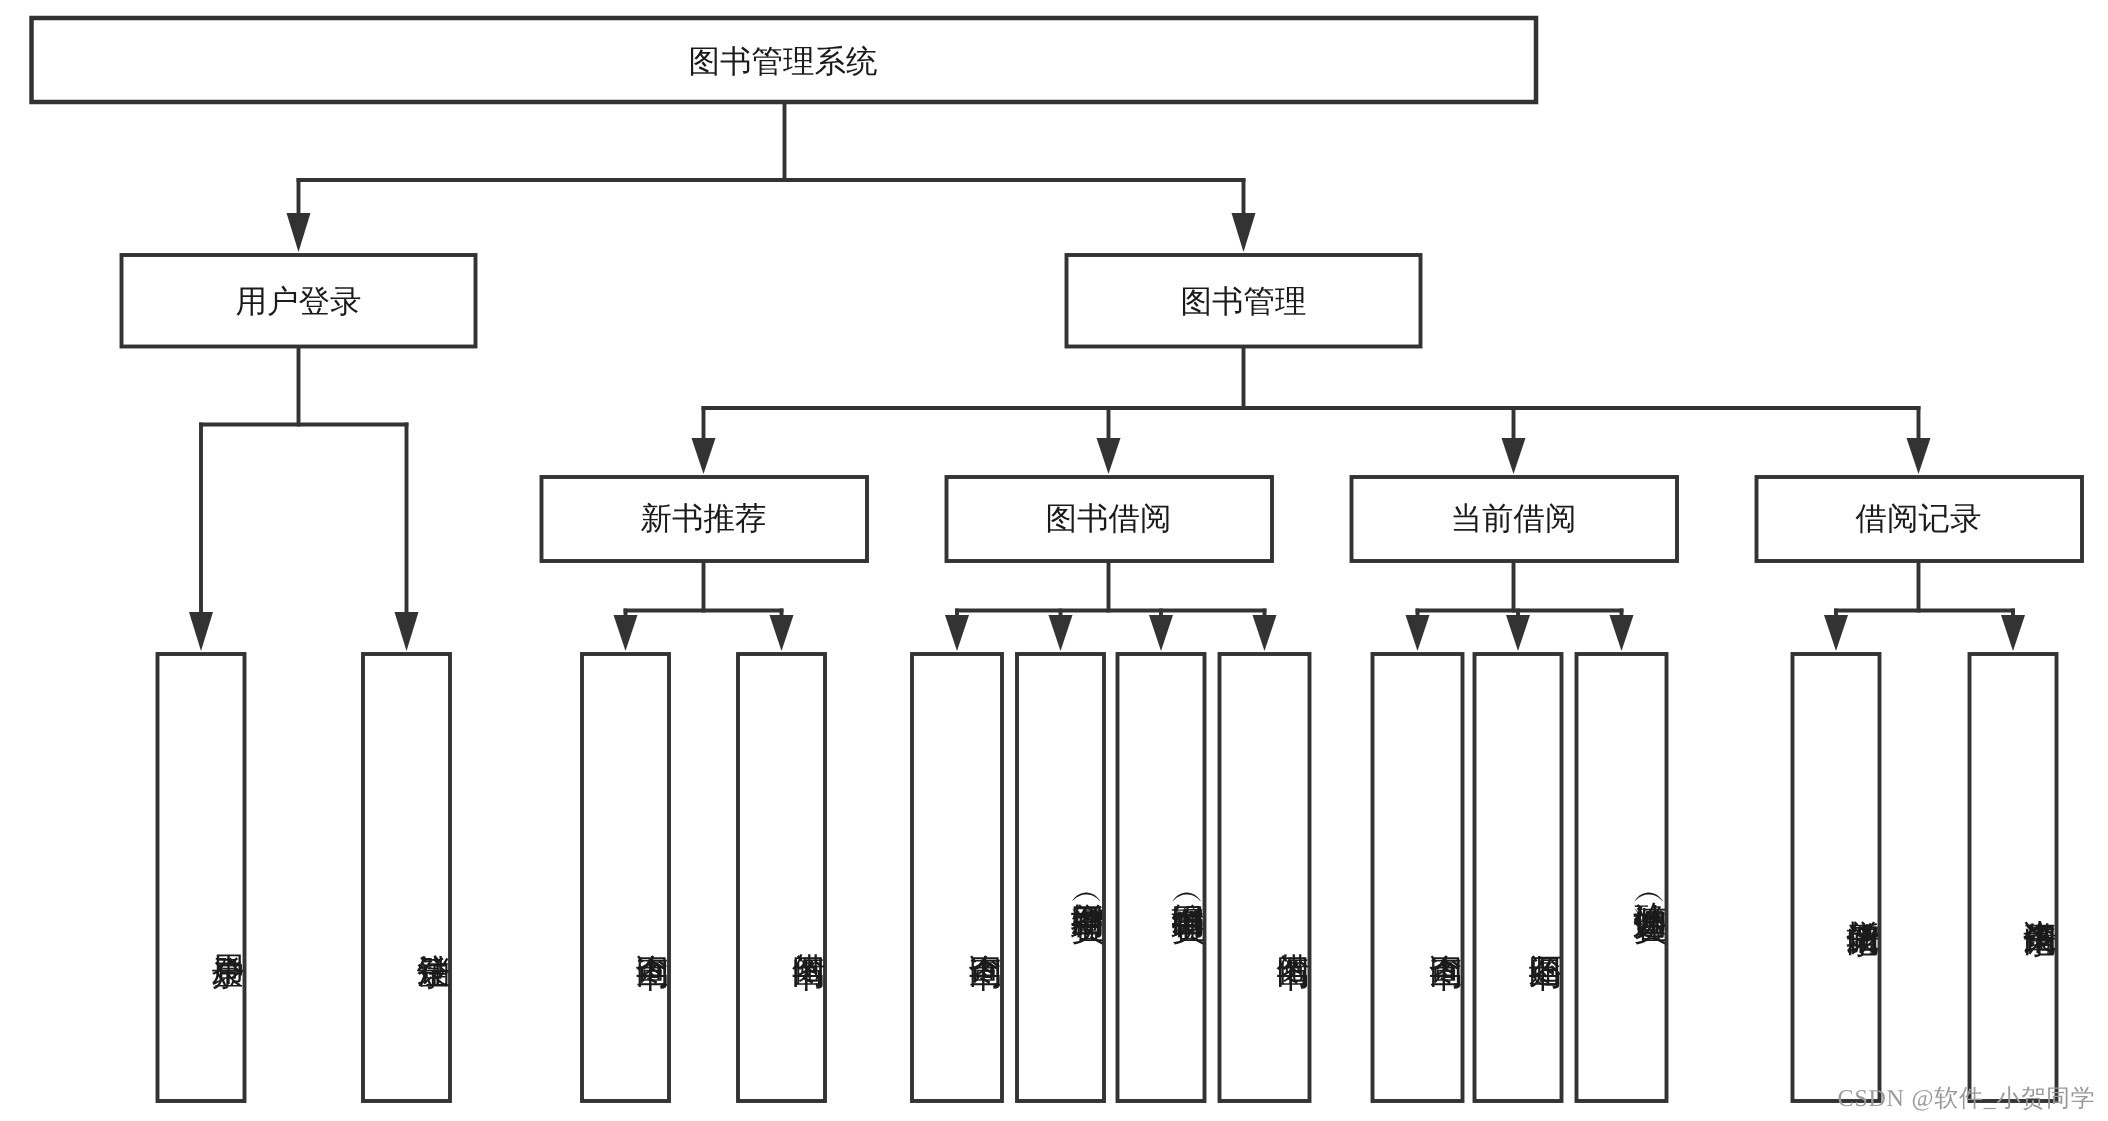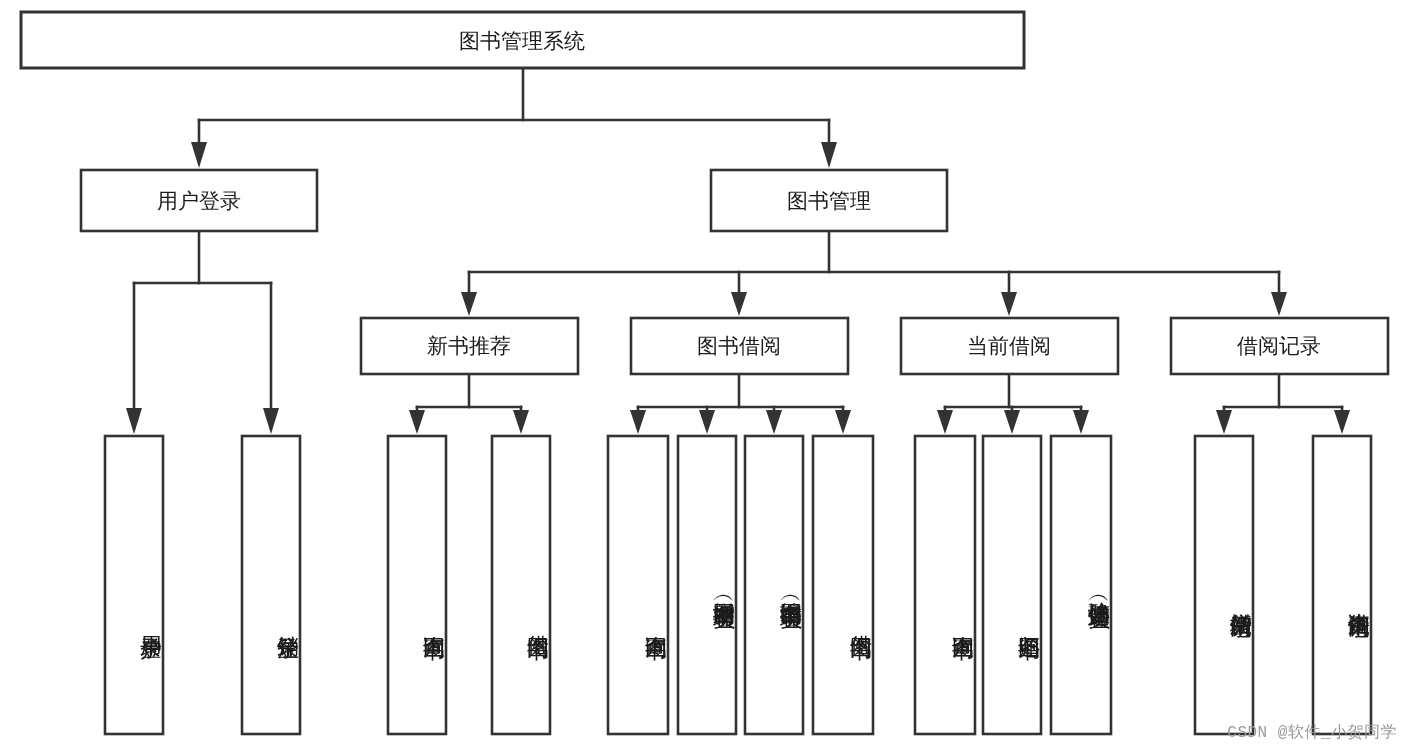--- a/index.html
+++ b/index.html
@@ -63,21 +63,21 @@
     line-height: 1.12;
     color: #1b1b1b;
     letter-spacing: 1px;
     white-space: nowrap;
     pointer-events: none;
   }
   .watermark {
     position: absolute;
     right: 8px;
     bottom: 4px;
-    font-family: Liberation Mono, monospace;
+    font-family: Liberation Serif, serif;
     font-size: 16px;
     color: #9a9a9a;
     letter-spacing: 0.5px;
     white-space: nowrap;
   }
 </style>
 </head>
 <body>
 
 <div id="diagram-root">

